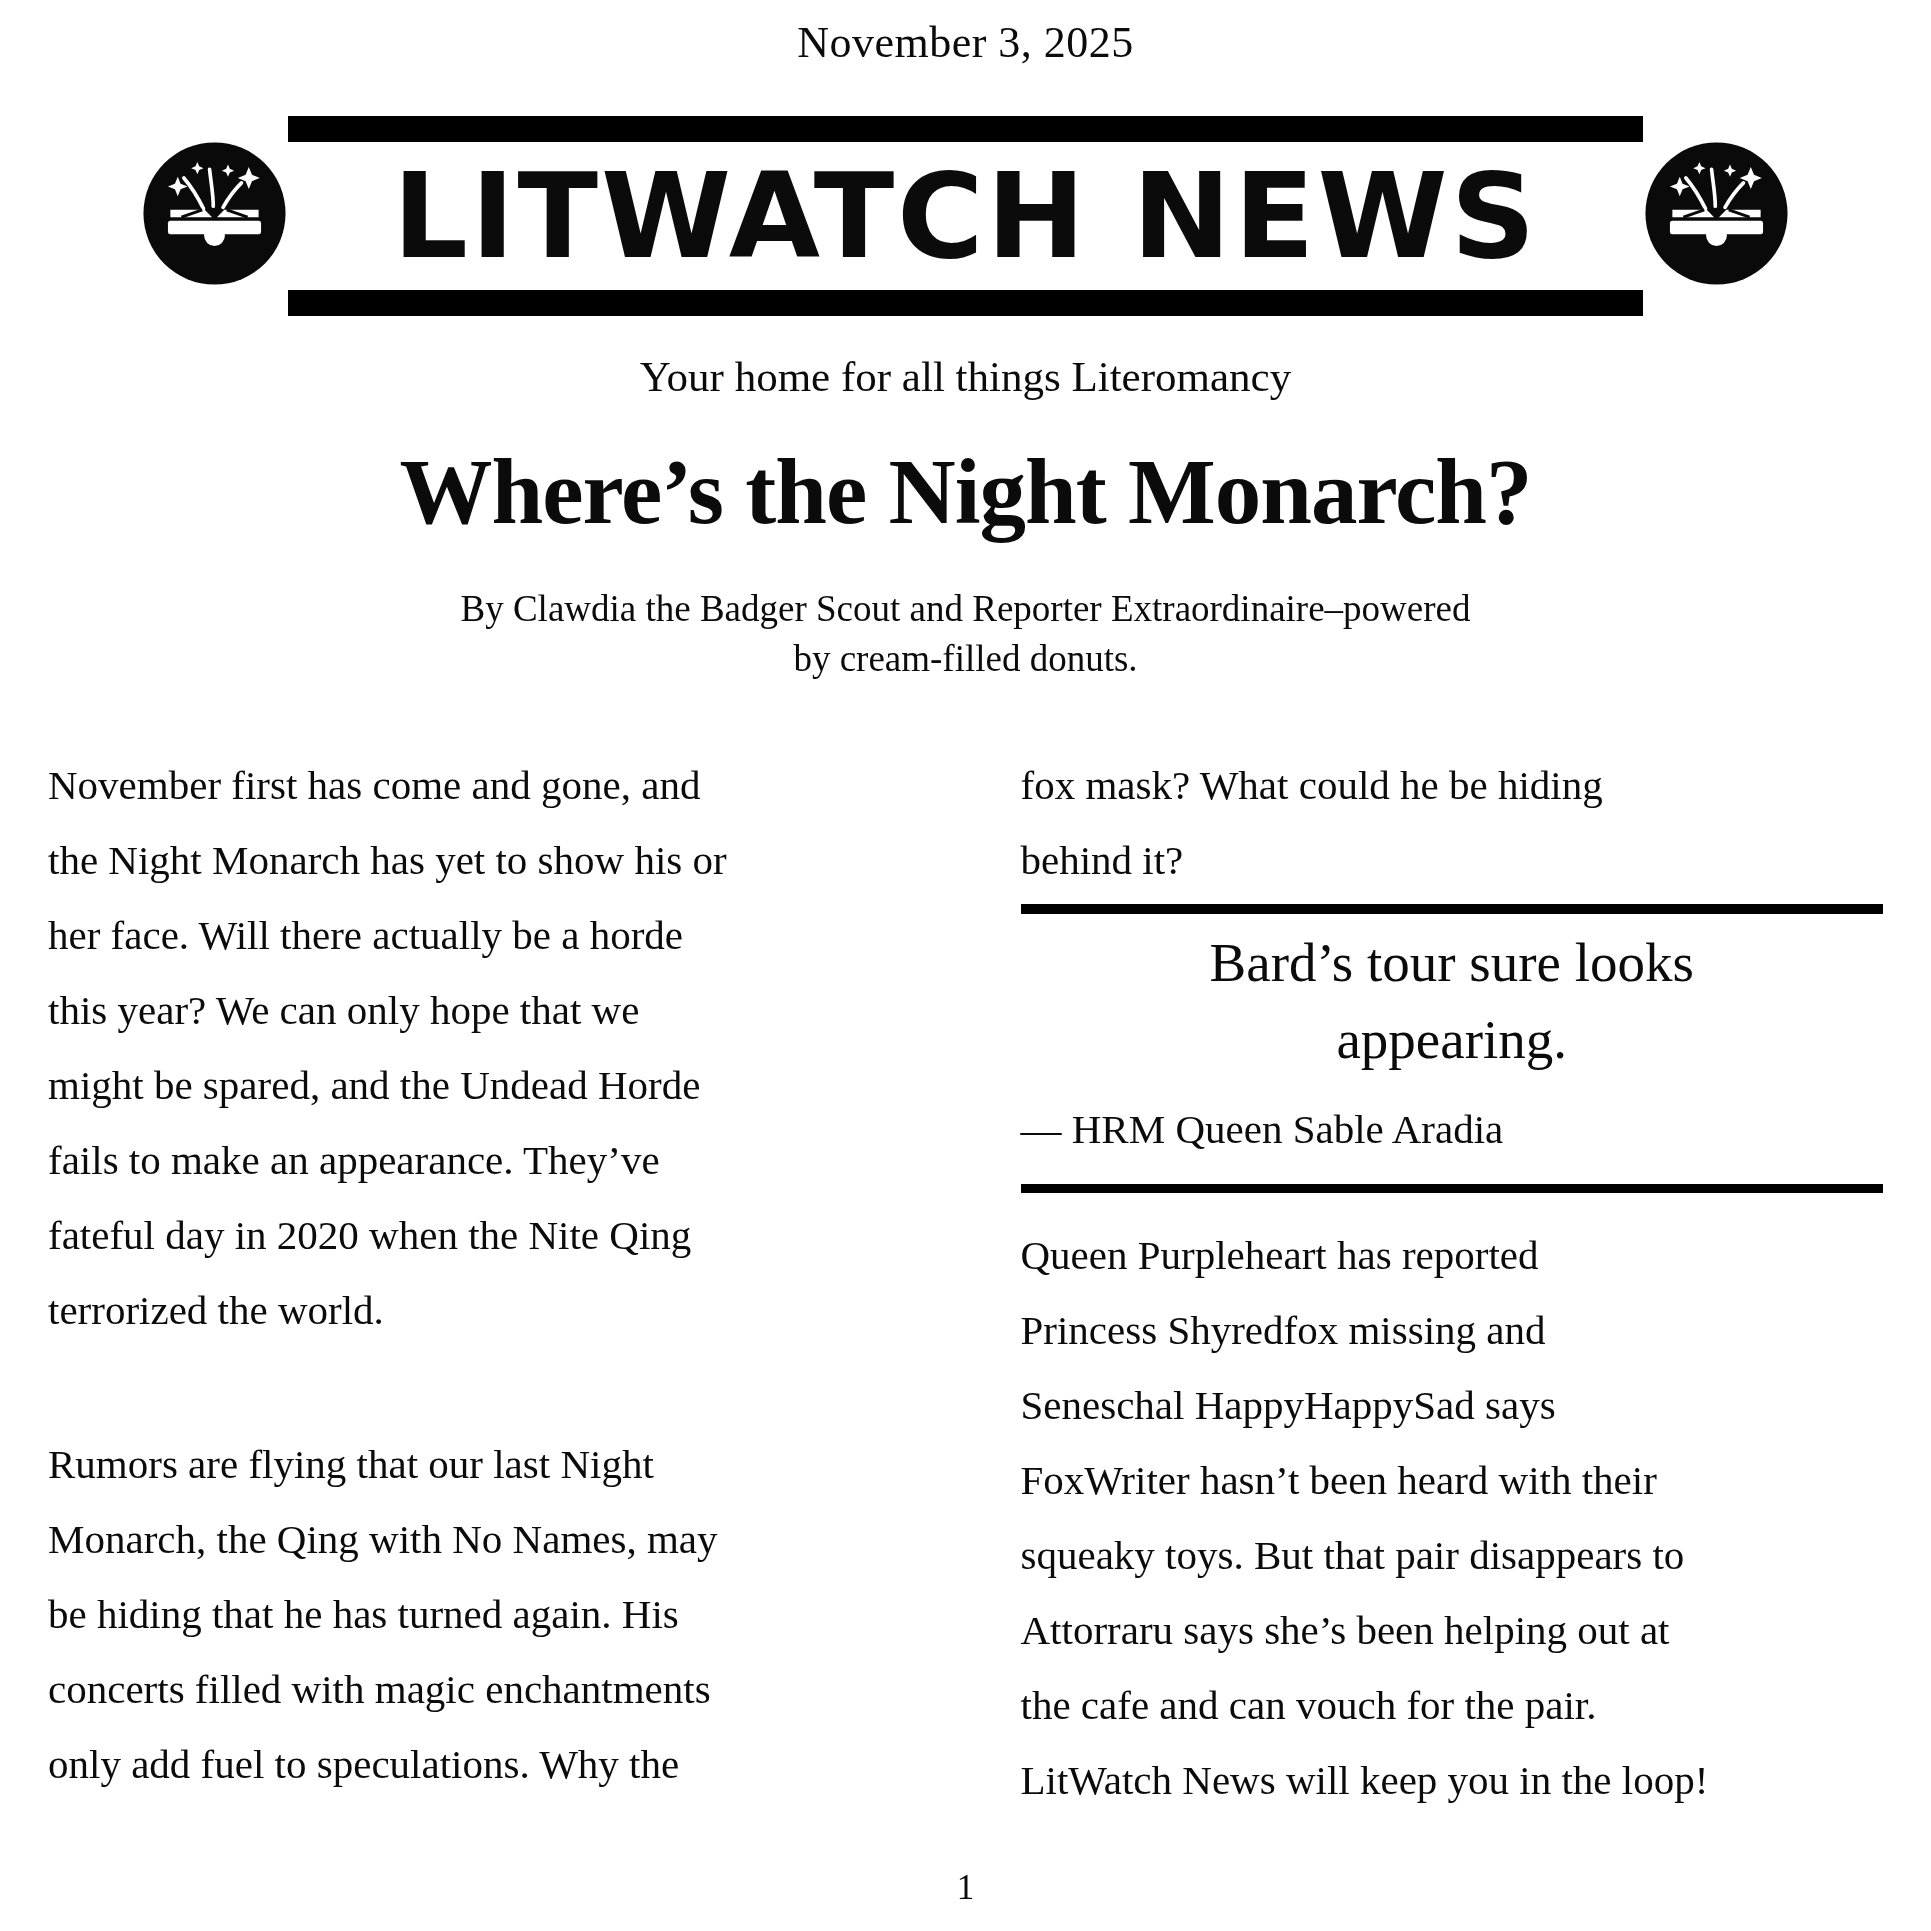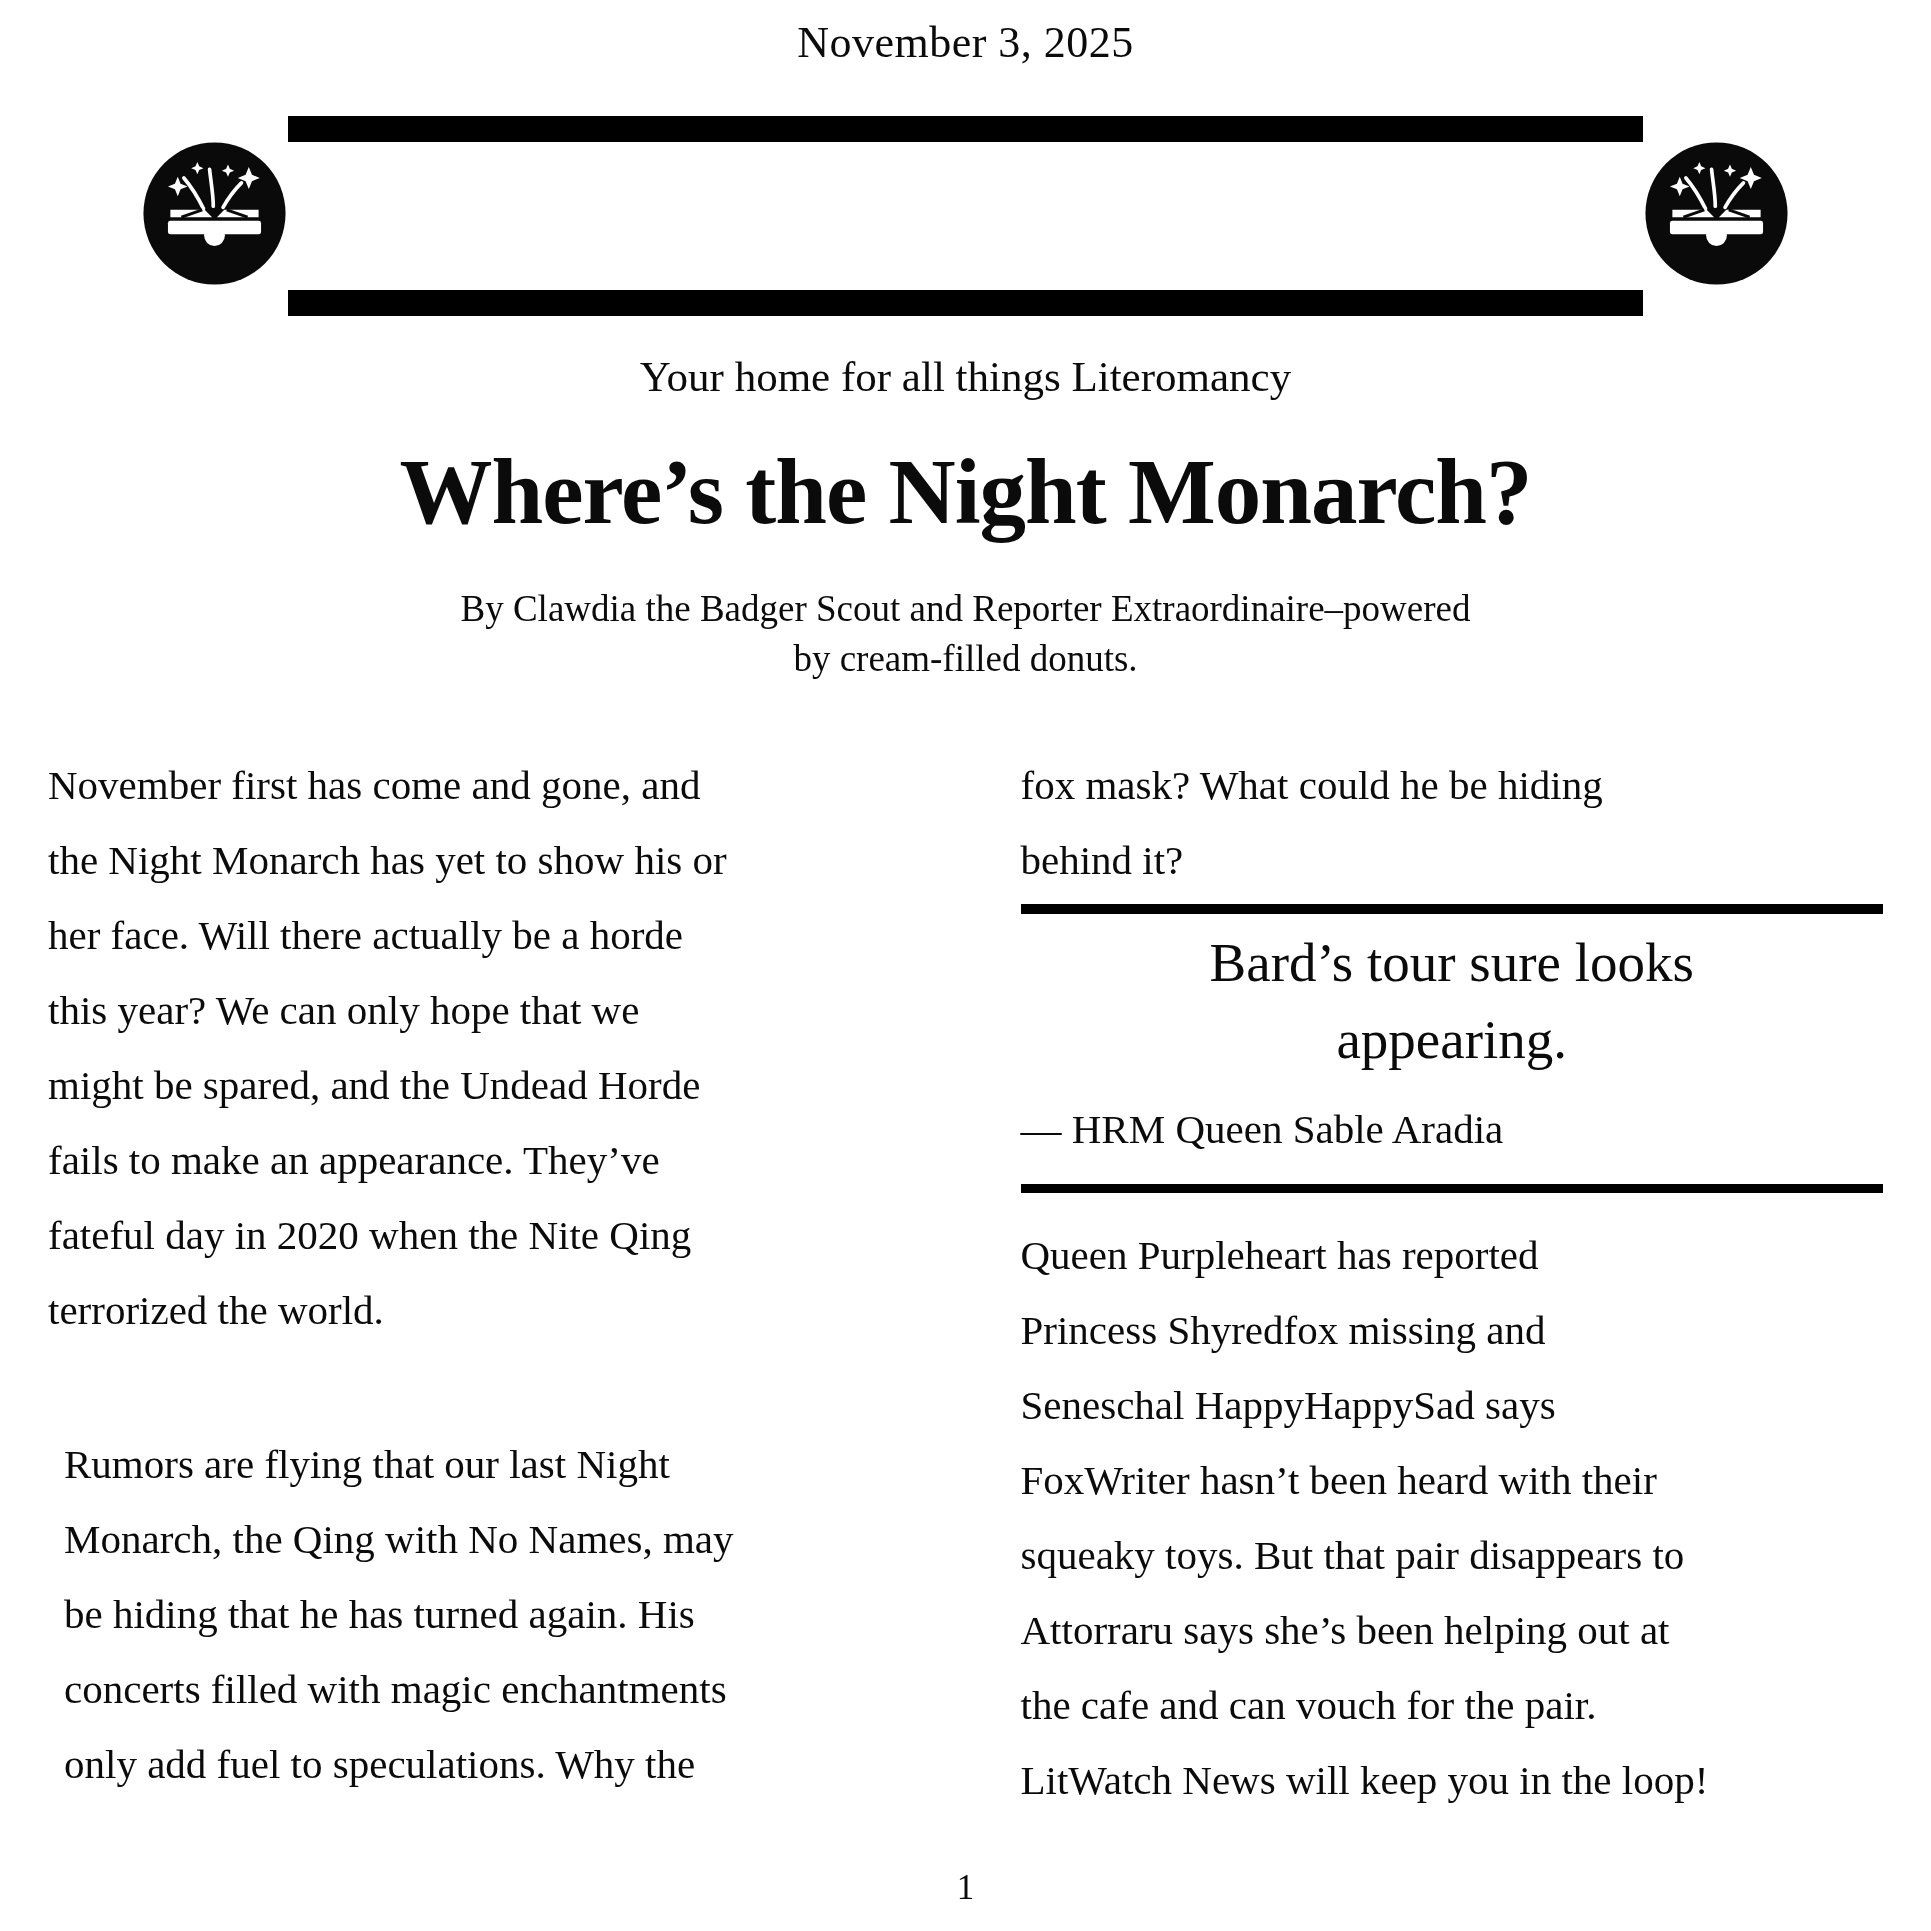--- a/index.html
+++ b/index.html
@@ -66,21 +66,21 @@
   .byline .tline { line-height: 50px; white-space: normal; }
   
   .body-cols {
     margin-top: 64px;
     padding: 0 48px;
     display: flex;
     gap: 110px;
   }
   .col { flex: 1 1 0; min-width: 0; font-size: 41px; }
   .tline { line-height: 75px; white-space: nowrap; }
-  .para + .para { margin-top: 79px; margin-left: 16px; }
+  .para + .para { margin-top: 79px; }
   .rule { height: 9.7px; background: #000; }
   .rule-1 { margin-top: 5.8px; }
   .rule-2 { margin-top: 29px; }
   .pull-quote { margin-top: 9.7px; }
   .pull-quote .tline {
     font-size: 55px;
     line-height: 77px;
     text-align: center;
     white-space: normal;
   }
@@ -123,20 +123,21 @@
       <path d="M71 20 L72.5 23.5 L76 25 L72.5 26.5 L71 30 L69.5 26.5 L66 25 L69.5 23.5 Z" fill="#fff"></path>
 
       <polygon points="24,57 52,57 58,63 24,63" fill="#fff"></polygon>
       <polygon points="62,63 68,57 96,57 96,63" fill="#fff"></polygon>
       <line x1="33" y1="63" x2="50" y2="57" stroke="#0a0a0a" stroke-width="2.5"></line>
       <line x1="70" y1="57" x2="87" y2="63" stroke="#0a0a0a" stroke-width="2.5"></line>
       <rect x="22" y="66" width="76" height="11" rx="2" fill="#fff"></rect>
       <circle cx="60" cy="78" r="8.5" fill="#fff"></circle>
     </svg>
 
+    <div class="masthead-title">LITWATCH NEWS</div>
 
     <svg class="mast-icon right" viewBox="0 0 120 120">
       <circle cx="60" cy="60" r="58" fill="#0a0a0a"></circle>
       <path d="M59 54 C59 44 57 34 56 24" stroke="#fff" stroke-width="3" fill="none" stroke-linecap="round"></path>
       <path d="M51 56 C46 46 41 38 35 31" stroke="#fff" stroke-width="3" fill="none" stroke-linecap="round"></path>
       <path d="M67 55 C72 46 77 40 82 35" stroke="#fff" stroke-width="3" fill="none" stroke-linecap="round"></path>
       <path d="M30 30 L32.3 35.7 L38 38 L32.3 40.3 L30 46 L27.7 40.3 L22 38 L27.7 35.7 Z" fill="#fff"></path>
       <path d="M88 22 L90.6 28.4 L97 31 L90.6 33.6 L88 40 L85.4 33.6 L79 31 L85.4 28.4 Z" fill="#fff"></path>
       <path d="M46 18 L47.5 21.5 L51 23 L47.5 24.5 L46 28 L44.5 24.5 L41 23 L44.5 21.5 Z" fill="#fff"></path>
       <path d="M71 20 L72.5 23.5 L76 25 L72.5 26.5 L71 30 L69.5 26.5 L66 25 L69.5 23.5 Z" fill="#fff"></path>

